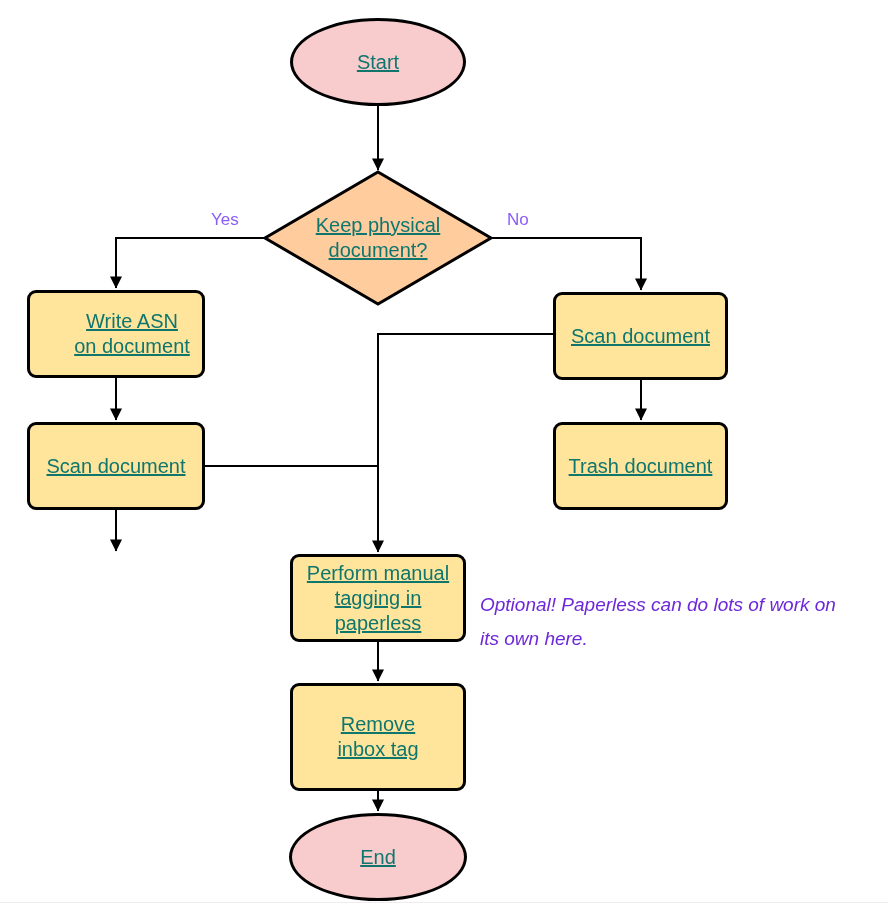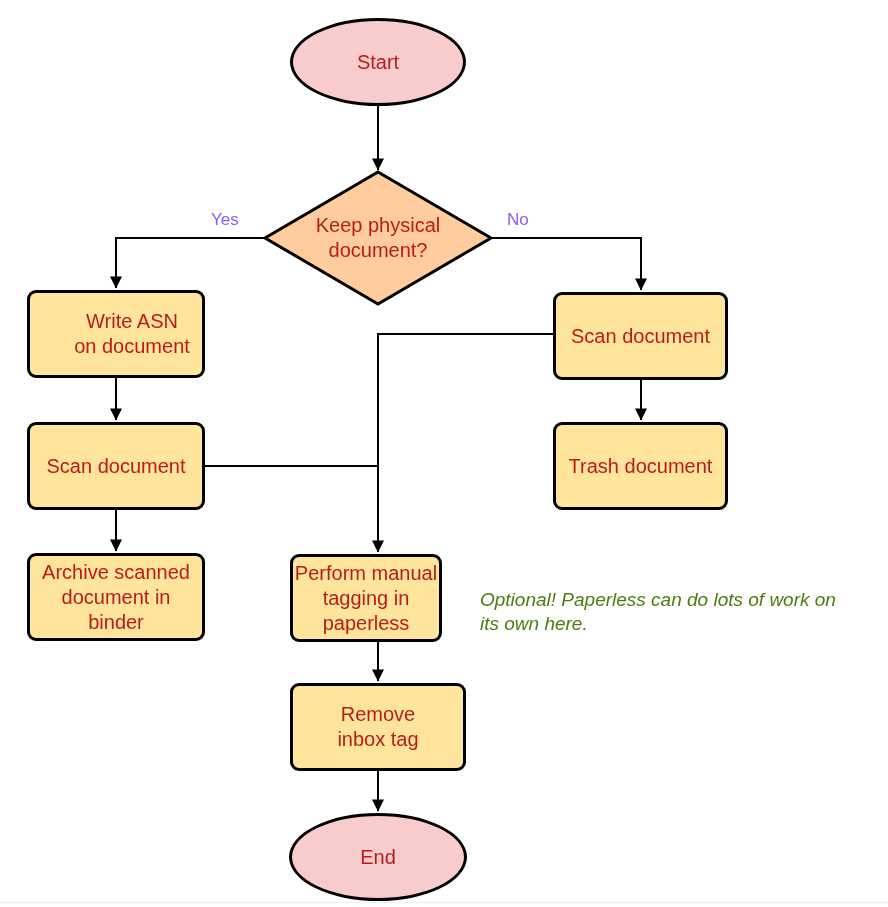--- a/index.html
+++ b/index.html
@@ -20,21 +20,22 @@
   .node {
     position: absolute;
     box-sizing: border-box;
     display: flex;
     align-items: center;
     justify-content: center;
     text-align: center;
     font-size: 20px;
     line-height: 25px;
     white-space: pre-line;
-    color: #b91c1c;
+    color: #0f766e;
+    text-decoration: underline;
   }
   .process {
     background: #ffe49c;
     border: 3px solid #000000;
     border-radius: 9px;
   }
   .terminal {
     background: #f8cccc;
     border: 3px solid #000000;
     border-radius: 50%;
@@ -46,33 +47,33 @@
   .edge-label {
     position: absolute;
     font-size: 17px;
     line-height: 18px;
     color: #8b5cf6;
   }
   .note {
     position: absolute;
     font-style: italic;
     font-size: 19px;
-    line-height: 24px;
+    line-height: 34px;
     white-space: pre-line;
-    color: #4d7c0f;
+    color: #6d28d9;
   }
   #node-start   { left: 290px; top: 18px;  width: 176px; height: 88px; }
   #node-decision-label { left: 278px; top: 172px; width: 200px; height: 132px; text-align: center; }
   #node-write-asn  { left: 27px;  top: 290px; width: 178px; height: 88px; padding-left: 32px; }
   #node-scan-left  { left: 27px;  top: 422px; width: 178px; height: 88px; }
   #node-archive    { left: 27px;  top: 553px; width: 178px; height: 88px; }
   #node-scan-right { left: 553px; top: 292px; width: 175px; height: 88px; }
   #node-trash      { left: 553px; top: 422px; width: 175px; height: 88px; }
-  #node-perform    { left: 290px; top: 554px; width: 152px; height: 88px; }
-  #node-remove     { left: 290px; top: 683px; width: 176px; height: 88px; }
+  #node-perform    { left: 290px; top: 554px; width: 176px; height: 88px; }
+  #node-remove     { left: 290px; top: 683px; width: 176px; height: 108px; }
   #node-end        { left: 289px; top: 813px; width: 178px; height: 88px; }
   #label-yes { left: 211px; top: 211px; }
   #label-no  { left: 507px; top: 211px; }
   #note { left: 480px; top: 588px; width: 404px; }
   #bottom-hairline {
     position: absolute;
     left: 0; top: 902px;
     width: 888px; height: 1px;
     background: #f0ebec;
   }
@@ -106,23 +107,20 @@
   <div class="node terminal" id="node-start">Start</div>
 
   <div class="node decision-label" id="node-decision-label">Keep physical
 document?</div>
 
   <div class="node process" id="node-write-asn">Write ASN
 on document</div>
 
   <div class="node process" id="node-scan-left">Scan document</div>
 
-  <div class="node process" id="node-archive">Archive scanned
-document in
-binder</div>
 
   <div class="node process" id="node-scan-right">Scan document</div>
 
   <div class="node process" id="node-trash">Trash document</div>
 
   <div class="node process" id="node-perform">Perform manual
 tagging in
 paperless</div>
 
   <div class="node process" id="node-remove">Remove

